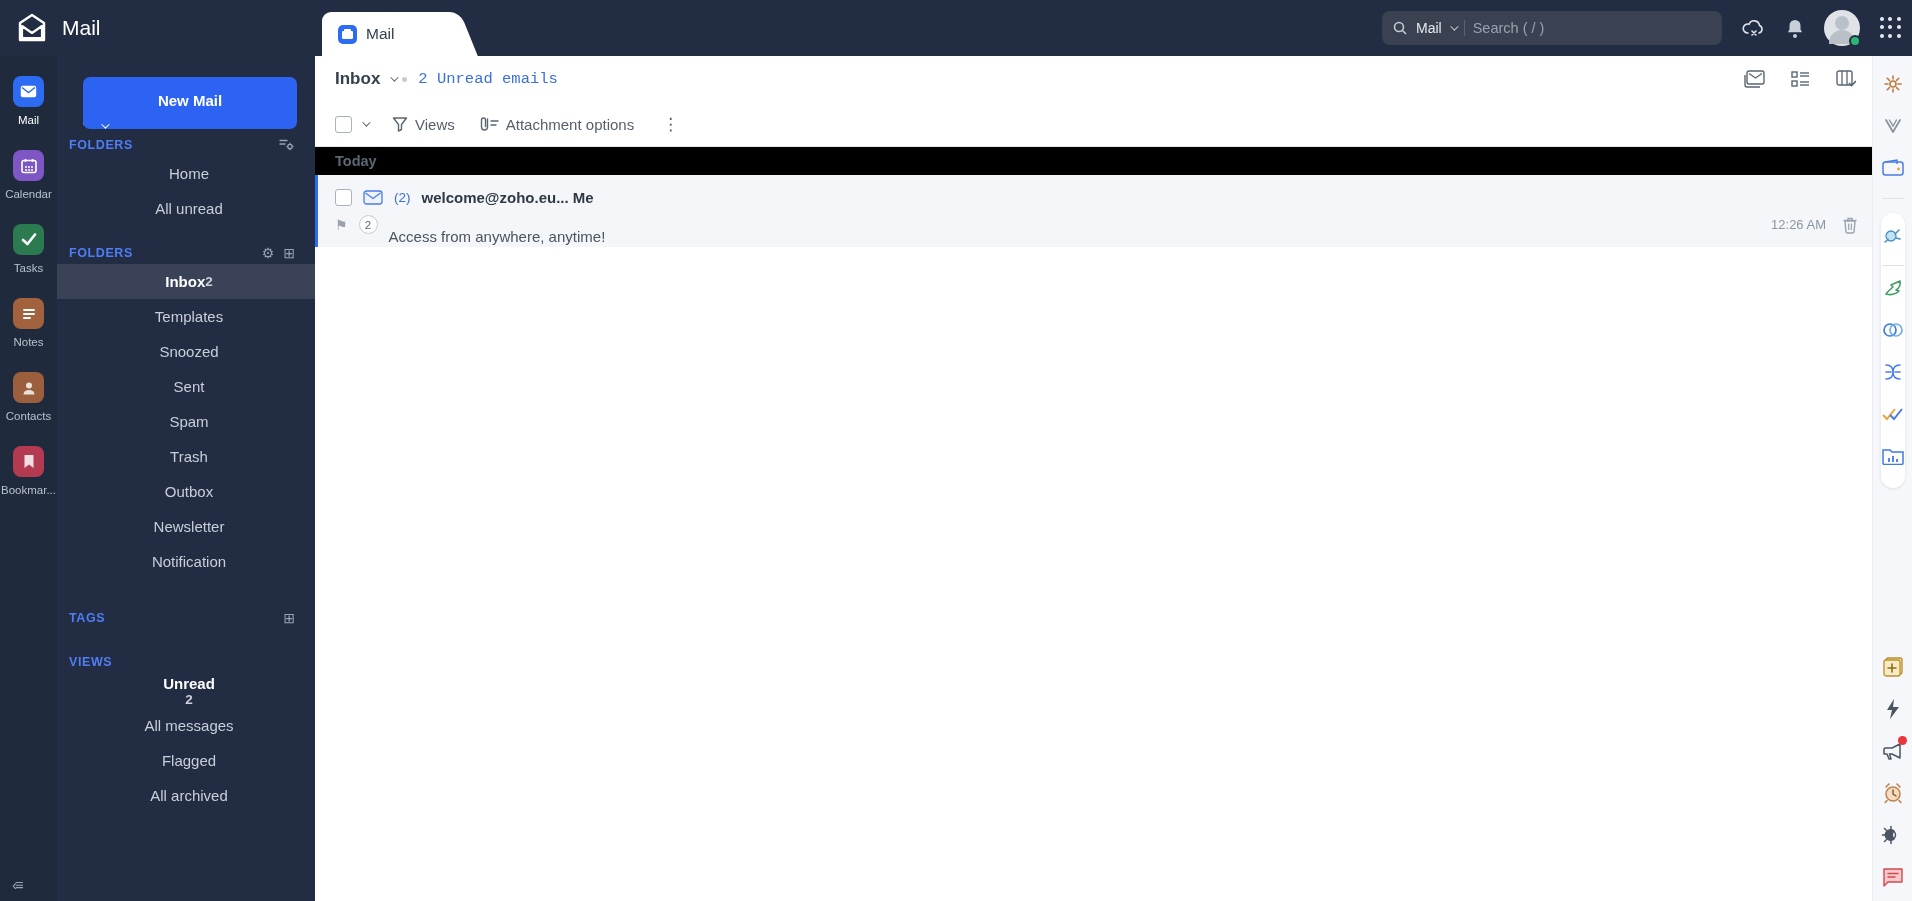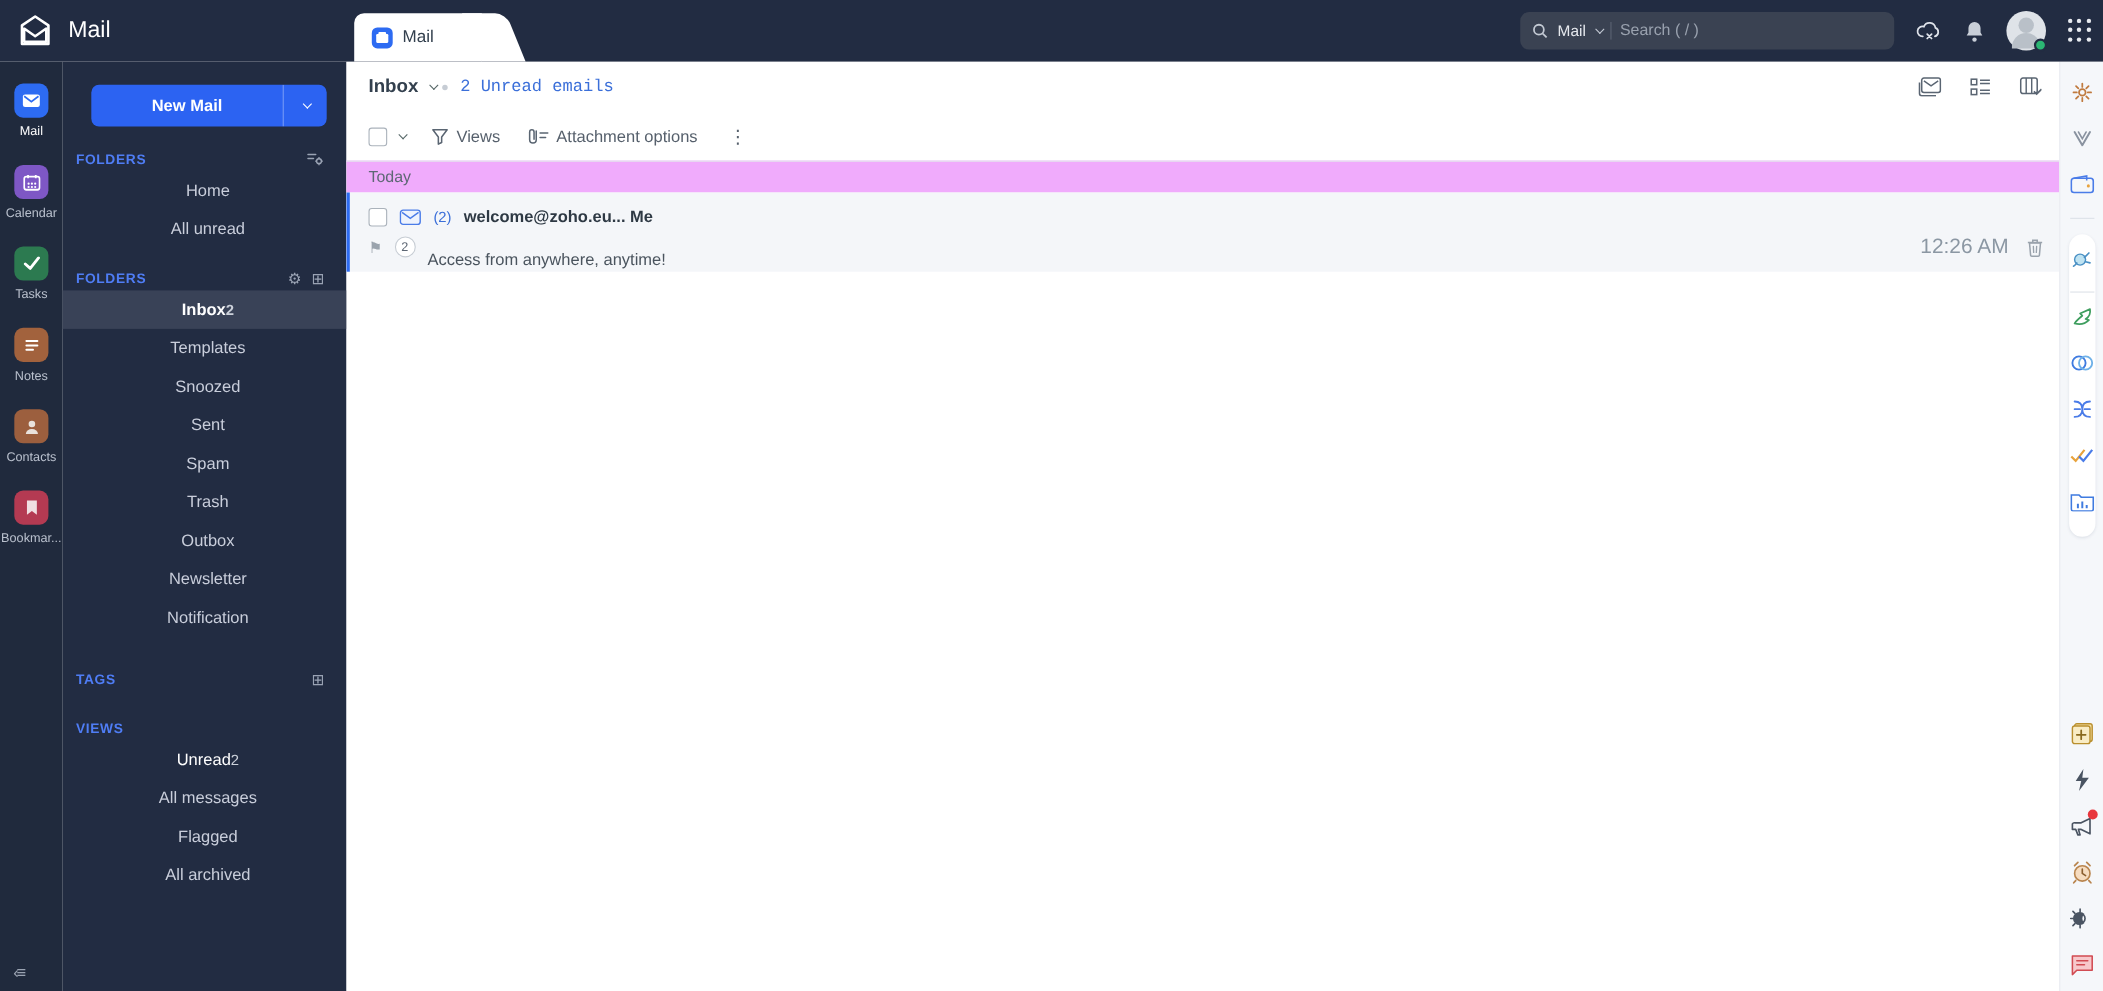--- a/index.html
+++ b/index.html
@@ -43,63 +43,63 @@
   .app { display:flex; flex-direction:column; align-items:center; gap:7px; cursor:pointer; width:57px; }
   .app-ic { width:31px; height:31px; border-radius:8px; display:flex; align-items:center; justify-content:center; }
   .app-label { font-size:11.5px; color:#b9c0cd; max-width:55px; overflow:hidden; text-overflow:ellipsis; white-space:nowrap; text-align:center; }
   .app.active .app-label { color:#fff; }
   .ic-mail { background:#2d6bf2; } .ic-cal { background:#7e57c5; } .ic-task { background:#2c7a50; }
   .ic-note { background:#a2623d; } .ic-contact { background:#9c5f3e; } .ic-bm { background:#b43a52; }
   .collapse-btn { position:absolute; left:12px; bottom:8px; color:#9aa3b2; font-size:15px; letter-spacing:-2px; cursor:pointer; }
 
   
   .nav { position:absolute; left:57px; top:56px; width:258px; bottom:0; background:#222c42; color:#c9cedb; }
-  .newmail { position:absolute; left:26px; top:21px; width:214px; height:38px; background:#2c63f2;
-    border-radius:7px; display:flex; overflow:hidden; cursor:pointer; }
+  .newmail { position:absolute; left:26px; top:21px; width:214px; height:52px; background:#2c63f2;
+    border-radius:7px; display:flex; overflow:hidden; cursor:pointer;flex-direction:column; }
   .newmail-main { flex:1; display:flex; align-items:center; justify-content:center; color:#fff; font-size:15px; font-weight:bold; }
   .newmail-drop { width:40px; border-left:1px solid rgba(255,255,255,.35); display:flex; align-items:center; justify-content:center; }
   .sec-head { display:flex; align-items:center; justify-content:space-between; padding:0 20px 0 12px; height:22px; }
   .sec-title { color:#4f7df5; font-size:12.5px; font-weight:bold; letter-spacing:.6px; }
   .sec-icons { display:flex; gap:9px; align-items:center; color:#9aa3b4; font-size:14px; }
   .nav-item { height:35px; display:flex; align-items:center; padding:0 20px 0 26px; font-size:15px; cursor:pointer;
     justify-content:center; }
   .nav-item .cnt { font-size:13.5px; color:#ccd1da; }
   .nav-item.selected { background:#394257; color:#fff; font-weight:bold; }
-  .nav-item.boldwhite { color:#fff; font-weight:normal; }
+  .nav-item.boldwhite { color:#fff; font-weight:bold;flex-direction:column; }
   .glyph { font-size:14px; color:#9aa3b4; cursor:pointer; }
 
   
   .main { position:absolute; left:315px; top:56px; right:40px; bottom:0; background:#fff; }
   .list-header { display:flex; align-items:center; height:46px; padding:0 16px 0 20px; }
   .folder-name { font-size:17px; font-weight:bold; color:#33404e; }
   .dot-sep { width:5px; height:5px; border-radius:50%; background:#c6ccd4; margin:0 11px 0 6px; }
   .unread-link { color:#3b6fd9; font-size:15.5px; cursor:pointer;font-family:Liberation Mono, monospace; }
   .view-icons { margin-left:auto; display:flex; gap:26px; align-items:center; }
   .toolbar { display:flex; align-items:center; height:44px; padding-left:20px; gap:10px; color:#5a6572; }
   .cbox { width:17px; height:17px; border:1.5px solid #aab2bb; border-radius:3px; background:#fff; cursor:pointer; }
   .tool-lbl { font-size:15px; color:#56606c; }
   .tool-group { display:flex; align-items:center; gap:7px; cursor:pointer; margin-left:14px; }
   .vellipsis { font-size:17px; color:#56606c; margin-left:18px; cursor:pointer; }
   .chev { width:8px; height:8px; border-right:1.6px solid #7d8692; border-bottom:1.6px solid #7d8692;
     transform:rotate(45deg) translateY(-2px); display:inline-block; }
   .chev.small { width:6px; height:6px; }
   .chev.white { border-color:#fff; }
   .chev.dark { border-color:#566; }
-  .group-bar { height:29px; background:#f0abfc; display:flex; align-items:center; padding-left:20px;
-    color:#5d6774; font-size:14.5px; border-top:1px solid #e4e8ed; }
+  .group-bar { height:29px; background:#000000; display:flex; align-items:center; padding-left:20px;
+    color:#5d6774; font-size:14.5px; border-top:1px solid #e4e8ed;font-weight:bold; }
   .email-row { background:#f4f6f9; border-left:3px solid #2d6bf2; padding:10px 14px 10px 17px; cursor:pointer; }
   .erow1 { display:flex; align-items:center; gap:11px; height:25px; }
   .thread-count { color:#3b6fd9; font-size:13.5px; }
   .sender { color:#2e3944; font-size:15px; font-weight:bold; }
   .erow2 { display:flex; align-items:center; gap:11px; height:25px; margin-top:2px; }
   .badge { width:19px; height:19px; border-radius:50%; border:1px solid #c7cdd4; background:#fff; color:#5d6774;
     font-size:11.5px; display:flex; align-items:center; justify-content:center; }
   .subject { color:#4a545e; font-size:15px;margin-top:24px; }
   .erow2 .right { margin-left:auto; display:flex; align-items:center; gap:16px; }
-  .time { color:#8b97a3; font-size:19px; }
+  .time { color:#8b97a3; font-size:13px; }
   .flag { color:#9aa3ad; font-size:14px; }
 
   
   .rail { position:absolute; right:0; top:56px; width:40px; bottom:0; background:#f5f7fa; border-left:1px solid #e9ecf1;
     display:flex; flex-direction:column; align-items:center; padding-top:16px; }
   .rail .ricon { width:24px; height:24px; display:flex; align-items:center; justify-content:center; cursor:pointer; margin-bottom:18px; position:relative; }
   .rail-divider { width:22px; height:1px; background:#dde1e8; margin:0 0 14px 0; }
   .rail-pill { background:#fff; border-radius:18px; padding:10px 0 2px 0; display:flex; flex-direction:column; align-items:center;
     box-shadow:0 1px 3px rgba(40,60,90,.12); margin-bottom:70px; }
   .reddot { position:absolute; right:-2px; top:-3px; width:9px; height:9px; border-radius:50%; background:#e8363d; }

